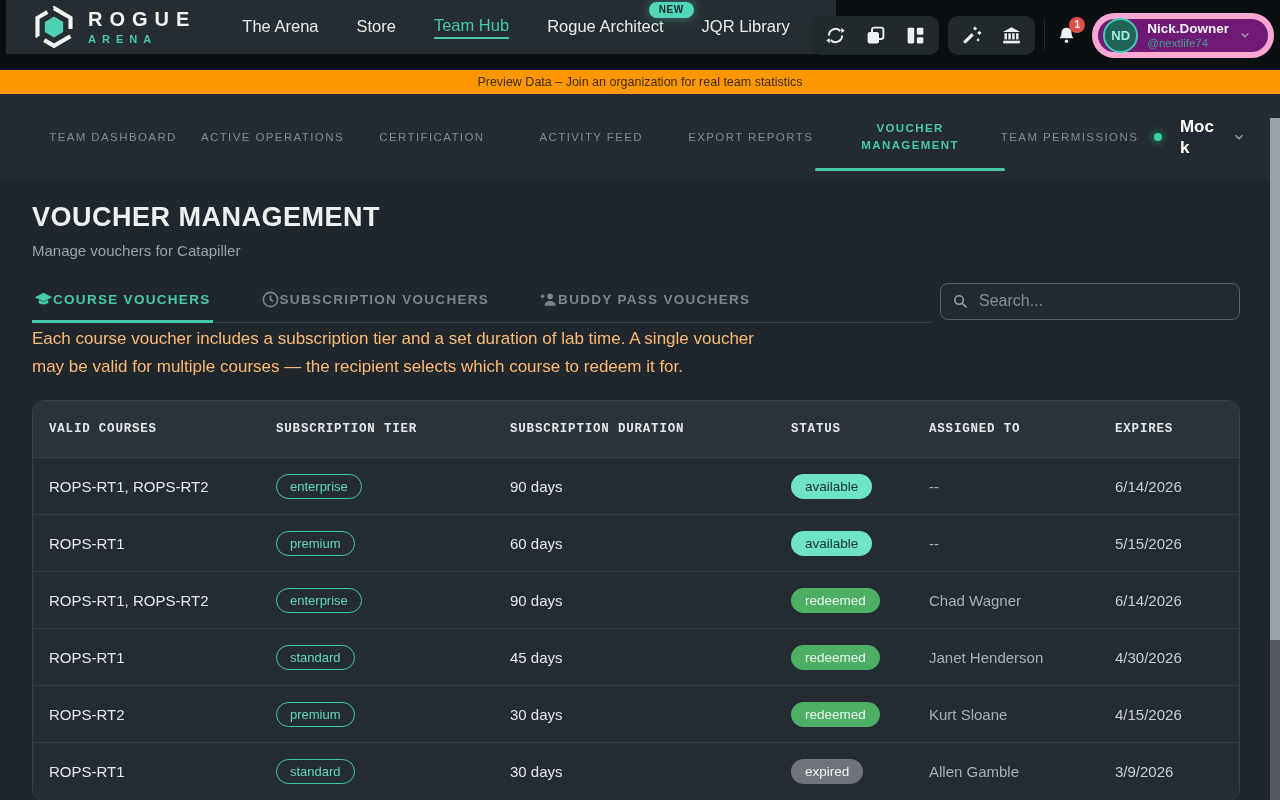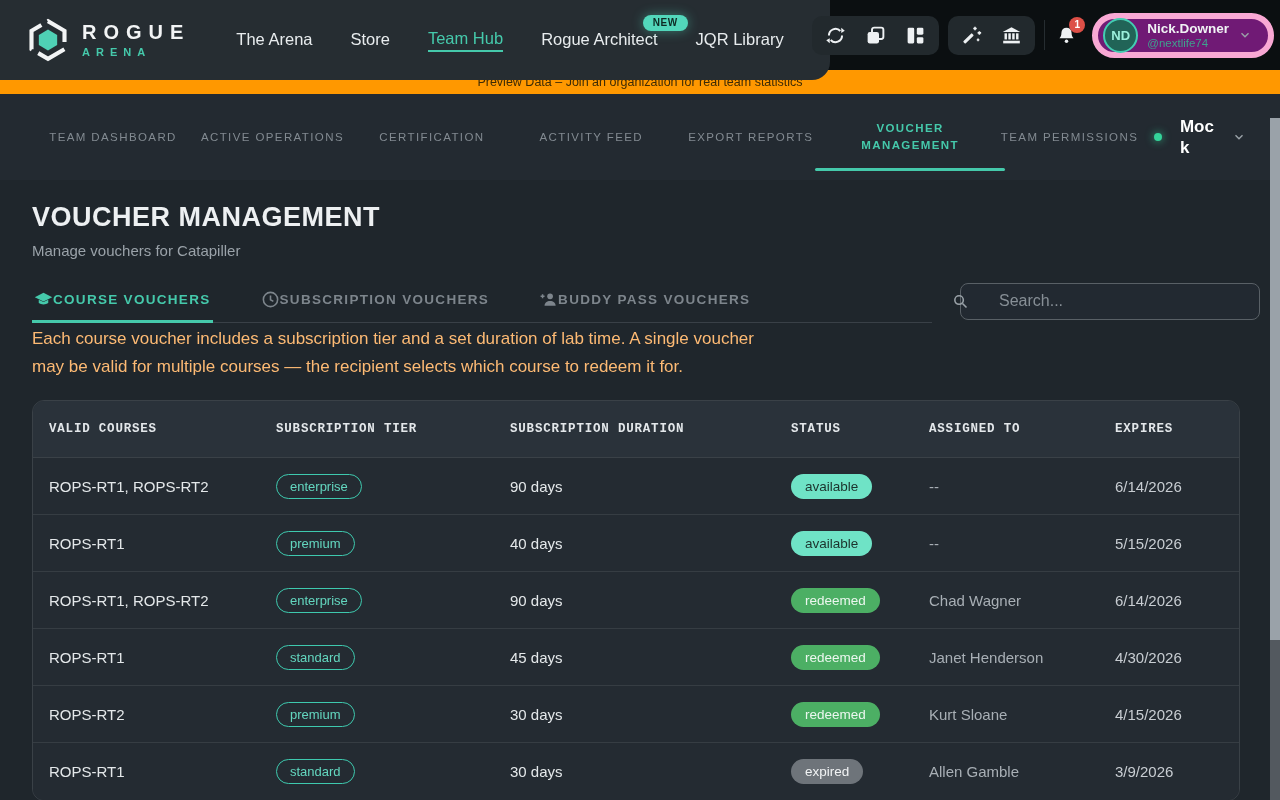--- a/index.html
+++ b/index.html
@@ -6,21 +6,21 @@
   html,body { width:1280px; height:800px; overflow:hidden; }
   body {
     font-family: "Liberation Sans", sans-serif;
     background:#1f262c;
     color:#e8ecee;
     position:relative;
   }
   
   .topbar { position:relative; height:70px; background:#0b0f11; }
   .topbar-panel {
-    position:absolute; left:0; top:0; width:830px; height:80px;
+    position:absolute; left:6px; top:0; width:830px; height:54px;
     background:#262d32; border-radius:0 0 18px 0;
     display:flex; align-items:center; padding-left:26px;
   }
   .brand { display:flex; align-items:center; gap:12px; }
   .brand-text { display:flex; flex-direction:column; }
   .brand-title { font-size:20px; font-weight:700; letter-spacing:7px; color:#f2f4f5; line-height:1.05; }
   .brand-sub { font-size:11px; font-weight:700; letter-spacing:6px; color:#45c9ab; margin-top:3px; }
   .top-nav { display:flex; align-items:center; gap:38px; margin-left:46px; }
   .top-nav-item { font-size:16.5px; color:#e8ecee; cursor:pointer; position:relative; padding-bottom:2px; }
   .top-nav-item.active { color:#45c9ab; border-bottom:2px solid #45c9ab; }
@@ -89,21 +89,21 @@
     display:flex; align-items:center; cursor:pointer;
     font-size:13.5px; font-weight:700; letter-spacing:1.3px; color:#7d858c;
     border-bottom:3px solid transparent; margin-bottom:-1px; padding:0 2px;
   }
   .tab.active { color:#45c9ab; border-bottom-color:#45c9ab; }
   .tab-icon { width:19px; height:19px; }
   .search-box { position:relative; width:300px; margin-left:8px; }
   .search-box input {
     width:100%; height:37px; background:#222931; border:1px solid #596066;
     border-radius:8px; color:#fde047; font-size:16px; padding:0 12px 0 38px;
-    font-family:"Liberation Sans", sans-serif; outline:none;margin-left:20px;
+    font-family:"Liberation Sans", sans-serif; outline:none;
   }
   .search-box input::placeholder { color:#878f96; }
   .search-icon { position:absolute; left:12px; top:10px; width:17px; height:17px; color:#9aa2a8; }
   .desc { margin-top:2px; width:740px; font-size:17px; line-height:1.62; color:#fdba74; }
   
   .table-card {
     margin-top:20px; width:1208px; border:1px solid #3a4147;
     border-radius:12px; overflow:hidden; background:#242b32;
   }
   .t-grid {
@@ -294,21 +294,21 @@
       <div><span class="tier-pill">enterprise</span></div>
       <div class="cell-duration">90 days</div>
       <div><span class="status-pill" data-status="available">available</span></div>
       <div class="cell-assigned">--</div>
       <div class="cell-expires">6/14/2026</div>
     </div>
 
     <div class="t-grid t-row">
       <div class="cell-courses">ROPS-RT1</div>
       <div><span class="tier-pill">premium</span></div>
-      <div class="cell-duration">40 days</div>
+      <div class="cell-duration">60 days</div>
       <div><span class="status-pill" data-status="available">available</span></div>
       <div class="cell-assigned">--</div>
       <div class="cell-expires">5/15/2026</div>
     </div>
 
     <div class="t-grid t-row">
       <div class="cell-courses">ROPS-RT1, ROPS-RT2</div>
       <div><span class="tier-pill">enterprise</span></div>
       <div class="cell-duration">90 days</div>
       <div><span class="status-pill" data-status="redeemed">redeemed</span></div>

